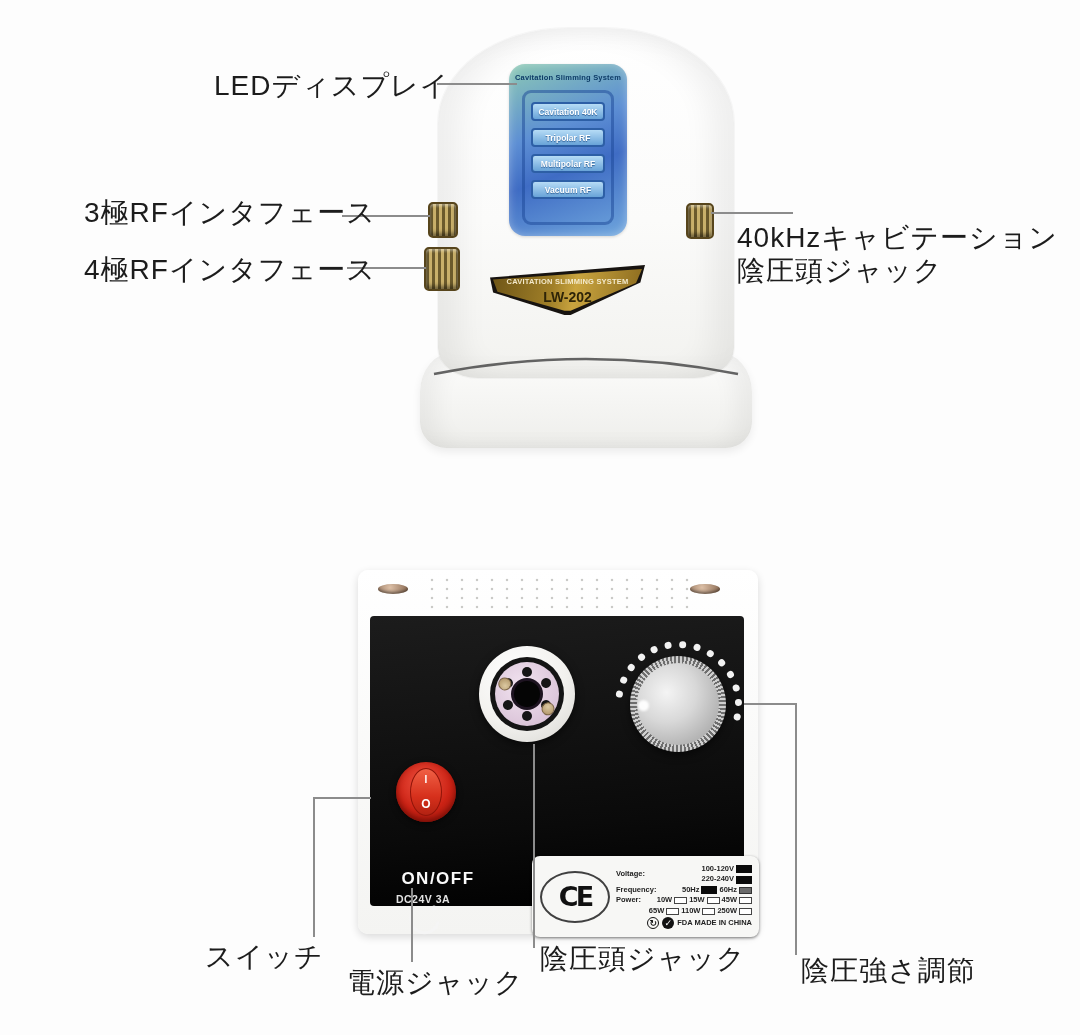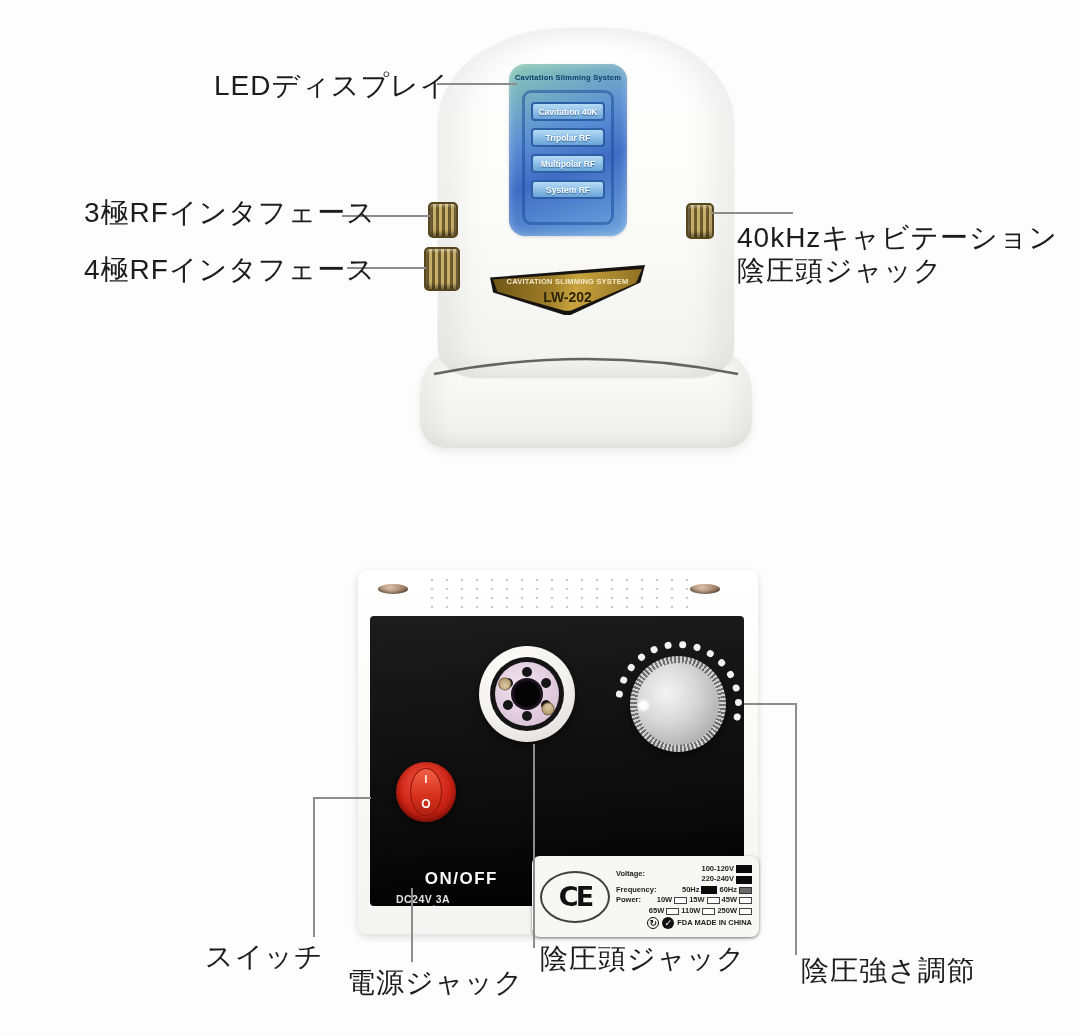--- a/index.html
+++ b/index.html
@@ -64,21 +64,21 @@
 
   
   .switch-wrap { position:absolute; left:26px; top:146px; width:60px; height:60px; }
   .switch-outer { position:absolute; inset:0; border-radius:50%;
     background:radial-gradient(circle at 45% 35%,#ef5240,#cc2315 55%,#9c170c 100%);
     box-shadow:0 2px 6px rgba(0,0,0,.6), inset 0 -3px 6px rgba(110,10,5,.85); }
   .rocker { position:absolute; left:14px; top:6px; width:32px; height:48px; border-radius:16px/24px;
     background:linear-gradient(180deg,#f06045,#d6301c 60%,#b32212); border:1.5px solid #8f1409; }
   .mark-i { position:absolute; top:5px; left:0; width:100%; text-align:center; color:#fff; font-size:10px; font-weight:bold; }
   .mark-o { position:absolute; bottom:4px; left:0; width:100%; text-align:center; color:#fff; font-size:12px; font-weight:bold; }
-  .onoff { position:absolute; left:8px; top:253px; width:120px; text-align:right;
+  .onoff { position:absolute; left:8px; top:253px; width:120px; text-align:center;
     color:#fafafa; font-size:17px; font-weight:bold; letter-spacing:1.5px; }
   .dc24 { position:absolute; left:-2px; top:277px; width:110px; text-align:center;
     color:#e2e2e2; font-size:10.5px; font-weight:bold; letter-spacing:.5px; }
   .dc-jack-svg { position:absolute; left:34px; top:286px; }
 
   
   .port { position:absolute; left:109px; top:30px; width:96px; height:96px; }
   .port-outer { position:absolute; inset:0; border-radius:50%;
     background:radial-gradient(circle at 38% 30%,#ffffff 0%,#f2f1ee 55%,#d6d5d1 100%);
     box-shadow:0 3px 9px rgba(0,0,0,.55); }
@@ -135,21 +135,21 @@
   <svg class="seam-svg" width="320" height="60">
     <path d="M 8 44 Q 160 14 312 44" fill="none" stroke="#4a4a4a" stroke-width="2.5" opacity="0.85"></path>
   </svg>
 
   <div class="screen">
     <div class="screen-title">Cavitation Slimming System</div>
     <div class="screen-frame">
       <div class="scr-btn">Cavitation 40K</div>
       <div class="scr-btn">Tripolar RF</div>
       <div class="scr-btn">Multipolar RF</div>
-      <div class="scr-btn">System RF</div>
+      <div class="scr-btn">Vacuum RF</div>
     </div>
   </div>
 
   <div class="connector" style="left:428px; top:202px; width:30px; height:36px;"></div>
   <div class="connector" style="left:424px; top:247px; width:36px; height:44px;"></div>
   <div class="connector" style="left:686px; top:203px; width:28px; height:36px;"></div>
 
   <div class="badge-outer">
     <div class="badge-inner">
       <div class="badge-l1">CAVITATION SLIMMING SYSTEM</div>

